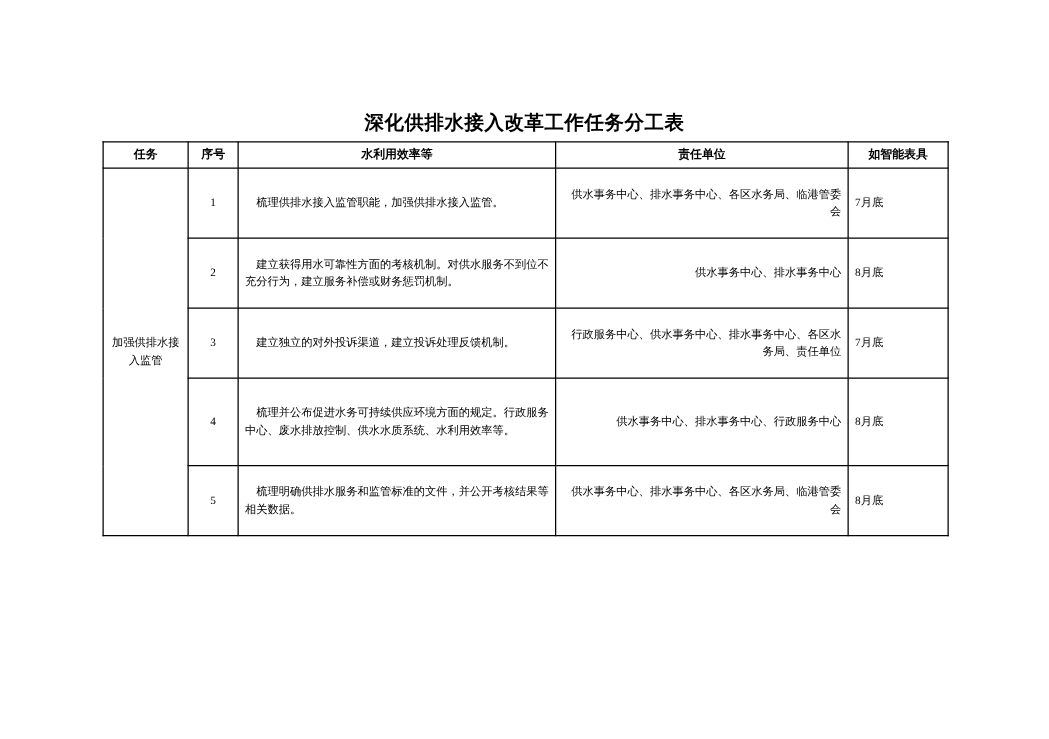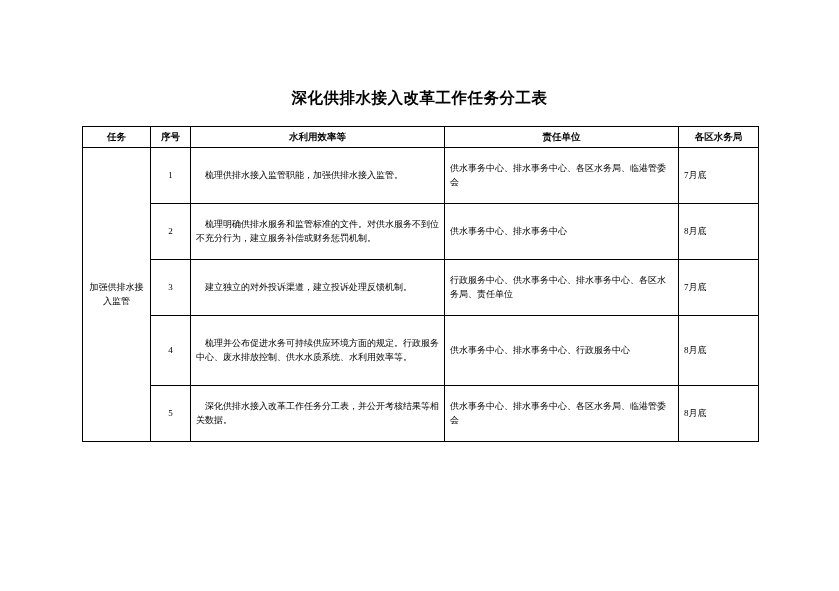--- a/index.html
+++ b/index.html
@@ -30,21 +30,21 @@
     width: 839px;
     text-align: center;
     font-size: 15.5px;
     font-weight: bold;
     letter-spacing: 0.5px;
     font-family: "Liberation Serif", "DejaVu Serif", serif;
   }
   table.task-table {
     position: absolute;
     left: 82px;
-    top: 126px;
+    top: 113px;
     width: 676px;
     border-collapse: collapse;
     table-layout: fixed;
   }
   table.task-table td, table.task-table th {
     border: 1px solid #000000;
     padding: 3px 5px;
     vertical-align: middle;
     font-size: 9px;
     line-height: 1.55;
@@ -71,21 +71,21 @@
     text-align: center;
     font-size: 9px;
   }
   td.cell-work {
     text-align: left;
     text-indent: 9px;
     font-size: 9px;
     line-height: 1.75;
   }
   td.cell-dept {
-    text-align: left;
+    text-align: right;
     font-size: 9px;
     line-height: 1.75;
     margin-top: 17px;
   }
   td.cell-due {
     text-align: left;
     font-size: 9px;
   }
   .r1 { height: 56px; }
   .r2 { height: 56px; }
@@ -107,51 +107,51 @@
       <col class="c-work">
       <col class="c-dept">
       <col class="c-due">
     </colgroup>
     <thead>
       <tr>
         <th>任务</th>
         <th>序号</th>
         <th>水利用效率等</th>
         <th>责任单位</th>
-        <th>各区水务局</th>
+        <th>如智能表具</th>
       </tr>
     </thead>
     <tbody>
       <tr class="r1">
         <td class="cell-task" rowspan="5">加强供排水接入监管</td>
         <td class="cell-no">1</td>
         <td class="cell-work">梳理供排水接入监管职能，加强供排水接入监管。</td>
         <td class="cell-dept">供水事务中心、排水事务中心、各区水务局、临港管委会</td>
         <td class="cell-due">7月底</td>
       </tr>
       <tr class="r2">
         <td class="cell-no">2</td>
-        <td class="cell-work">梳理明确供排水服务和监管标准的文件。对供水服务不到位不充分行为，建立服务补偿或财务惩罚机制。</td>
+        <td class="cell-work">建立获得用水可靠性方面的考核机制。对供水服务不到位不充分行为，建立服务补偿或财务惩罚机制。</td>
         <td class="cell-dept">供水事务中心、排水事务中心</td>
         <td class="cell-due">8月底</td>
       </tr>
       <tr class="r3">
         <td class="cell-no">3</td>
         <td class="cell-work">建立独立的对外投诉渠道，建立投诉处理反馈机制。</td>
         <td class="cell-dept">行政服务中心、供水事务中心、排水事务中心、各区水务局、责任单位</td>
         <td class="cell-due">7月底</td>
       </tr>
       <tr class="r4">
         <td class="cell-no">4</td>
         <td class="cell-work">梳理并公布促进水务可持续供应环境方面的规定。行政服务中心、废水排放控制、供水水质系统、水利用效率等。</td>
         <td class="cell-dept">供水事务中心、排水事务中心、行政服务中心</td>
         <td class="cell-due">8月底</td>
       </tr>
       <tr class="r5">
         <td class="cell-no">5</td>
-        <td class="cell-work">深化供排水接入改革工作任务分工表，并公开考核结果等相关数据。</td>
+        <td class="cell-work">梳理明确供排水服务和监管标准的文件，并公开考核结果等相关数据。</td>
         <td class="cell-dept">供水事务中心、排水事务中心、各区水务局、临港管委会</td>
         <td class="cell-due">8月底</td>
       </tr>
     </tbody>
   </table>
 
 </div>
 
 </body></html>

